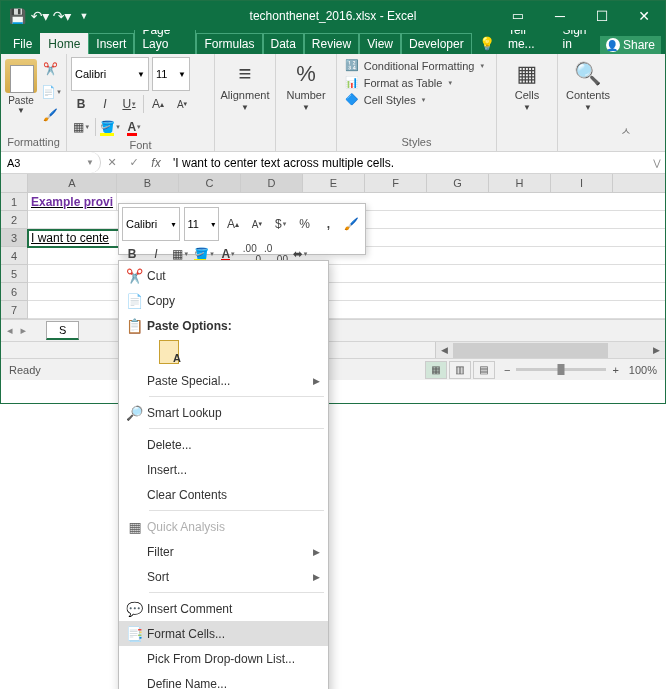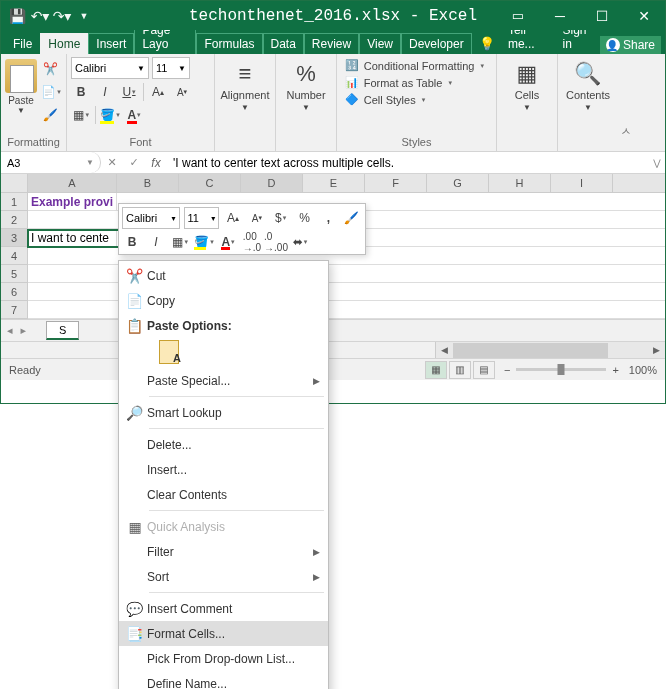--- a/index.html
+++ b/index.html
@@ -1,39 +1,39 @@
 <!DOCTYPE html>
 <html><head>
 <meta charset="utf-8">
 <style>
   * { box-sizing: border-box; margin: 0; padding: 0; font-family: "Segoe UI", Tahoma, sans-serif; }
   body { background: #fff; width: 666px; height: 689px; overflow: hidden; position: relative; font-size: 12px; }
   .win { width: 666px; height: 404px; border: 1px solid #1e7145; position: relative; }
   .titlebar { height: 29px; background: #0f7043; color: #fff; display: flex; align-items: center; position: relative; }
   .tb-left { display: flex; align-items: center; gap: 4px; padding-left: 8px; }
   .tb-ico { width: 18px; height: 18px; display: flex; align-items: center; justify-content: center; font-size: 14px; opacity: .95; }
-  .tb-title { position: absolute; left: 0; right: 0; text-align: center; font-size: 16px; pointer-events: none; font-family: Liberation Mono, monospace; }
+  .tb-title { position: absolute; left: 0; right: 0; text-align: center; font-size: 12px; pointer-events: none; }
   .tb-right { margin-left: auto; display: flex; align-items: center; }
   .tb-btn { width: 42px; height: 29px; display: flex; align-items: center; justify-content: center; font-size: 14px; }
   .tabsbar { height: 24px; background: #0f7043; display: flex; align-items: flex-end; padding: 0 4px; }
   .tab { color: #fff; padding: 4px 8px 3px; font-size: 12px; cursor: pointer; }
   .tab.active { background: #f1f1f1; color: #14532d; }
   .tab.bordered { border: 1px solid #44a57a; border-bottom: none; padding: 3px 7px 3px; }
   .tabsbar .spacer { flex: 1; }
   .tell-icon { font-size: 13px; margin-right: -4px; }
   .share { background: #339966; display: flex; align-items: center; gap: 3px; padding: 2px 6px; }
   .share-ico { width: 14px; height: 14px; border-radius: 50%; background: #fff; color: #339966; display: flex; align-items: center; justify-content: center; font-size: 10px; }
   .ribbon { height: 98px; background: #f1f1f1; border-bottom: 1px solid #d4d4d4; display: flex; }
   .group { border-right: 1px solid #d4d4d4; display: flex; flex-direction: column; padding: 3px 4px 0; height: 100%; }
   .group-title { font-size: 11px; color: #666; text-align: center; padding: 2px 0 3px; margin-top: auto; }
   .paste-icon { width: 32px; height: 34px; background: linear-gradient(#e8c878, #d4a948); border-radius: 3px; position: relative; margin: 2px auto 0; }
   .paste-icon::before { content: ""; position: absolute; top: 6px; left: 5px; width: 22px; height: 26px; background: #fff; border: 1px solid #999; }
   .mini { font-size: 10px; color: #444; text-align: right; }
   .font-top { display: flex; gap: 3px; align-items: center; }
-  .combo { height: 22px; border: 1px solid #c0c0c0; background: #fff; display: flex; align-items: center; padding: 0 3px; font-size: 11px; }
+  .combo { height: 34px; border: 1px solid #c0c0c0; background: #fff; display: flex; align-items: center; padding: 0 3px; font-size: 11px; }
   .combo .arr { margin-left: auto; font-size: 8px; }
   .row { display: flex; gap: 4px; align-items: center; margin-top: 3px; }
   .btn-s { width: 20px; height: 20px; display: flex; align-items: center; justify-content: center; font-size: 12px; color: #444; }
   .big-btn { width: 52px; display: flex; flex-direction: column; align-items: center; font-size: 11px; color: #444; padding-top: 4px; gap: 2px; }
   .big-ico { font-size: 22px; }
   .styles-links { font-size: 11px; color: #444; display: flex; flex-direction: column; gap: 4px; padding: 2px 4px; }
   .sl { display: flex; align-items: center; gap: 5px; white-space: nowrap; }
   .namebox-row { height: 22px; border-bottom: 1px solid #d4d4d4; display: flex; align-items: stretch; background: #fff; }
   .namebox { width: 100px; border-right: 1px solid #d4d4d4; display: flex; align-items: center; padding: 0 6px; font-size: 11px; border-radius: 10px; }
   .namebox .arr { margin-left: auto; font-size: 8px; color: #888; }
@@ -43,21 +43,21 @@
   .grid { position: relative; }
   .col-headers { display: flex; height: 19px; background: #e6e6e6; border-bottom: 1px solid #ccc; }
   .corner { width: 27px; border-right: 1px solid #ccc; background: #e6e6e6; }
   .ch { border-right: 1px solid #ccc; text-align: center; font-size: 11px; color: #555; line-height: 19px; }
   .ch.sel { background: #d5d5d5; }
   .grid-body { display: flex; }
   .row-headers { width: 27px; background: #e6e6e6; border-right: 1px solid #ccc; }
   .rh { height: 18px; border-bottom: 1px solid #ccc; text-align: center; font-size: 11px; color: #555; line-height: 18px; }
   .rh.sel { background: #d5d5d5; }
   .cells { flex: 1; position: relative; }
-  .cell-row { height: 18px; border-bottom: 1px solid #ddd; display: flex; }
+  .cell-row { height: 18px; border-bottom: 1px solid #ddd; display: flex; text-decoration: underline; }
   .cell { border-right: 1px solid #ddd; font-size: 12px; padding: 0 3px; overflow: hidden; white-space: nowrap; line-height: 18px; }
   .purple { color: #7030a0; font-weight: bold; }
   .selection-box { position: absolute; border: 2px solid #1e7145; pointer-events: none; }
   .selection-box::after { content: ""; position: absolute; right: -4px; bottom: -4px; width: 6px; height: 6px; background: #1e7145; border: 1px solid #fff; }
   .sheet-tabs { height: 22px; border-top: 1px solid #d4d4d4; display: flex; align-items: center; padding: 0 6px; font-size: 11px; background: #f1f1f1; }
   .scrollbar-h { height: 17px; background: #f1f1f1; border-top: 1px solid #d4d4d4; position: relative; display: flex; }
   .sb-space { flex: 1; }
   .sb-track { width: 230px; background: #e8e8e8; display: flex; align-items: center; border-left: 1px solid #ccc; }
   .sb-arrow { width: 17px; height: 17px; display: flex; align-items: center; justify-content: center; color: #666; font-size: 9px; }
   .sb-thumb { width: 155px; height: 15px; background: #cdcdcd; }

